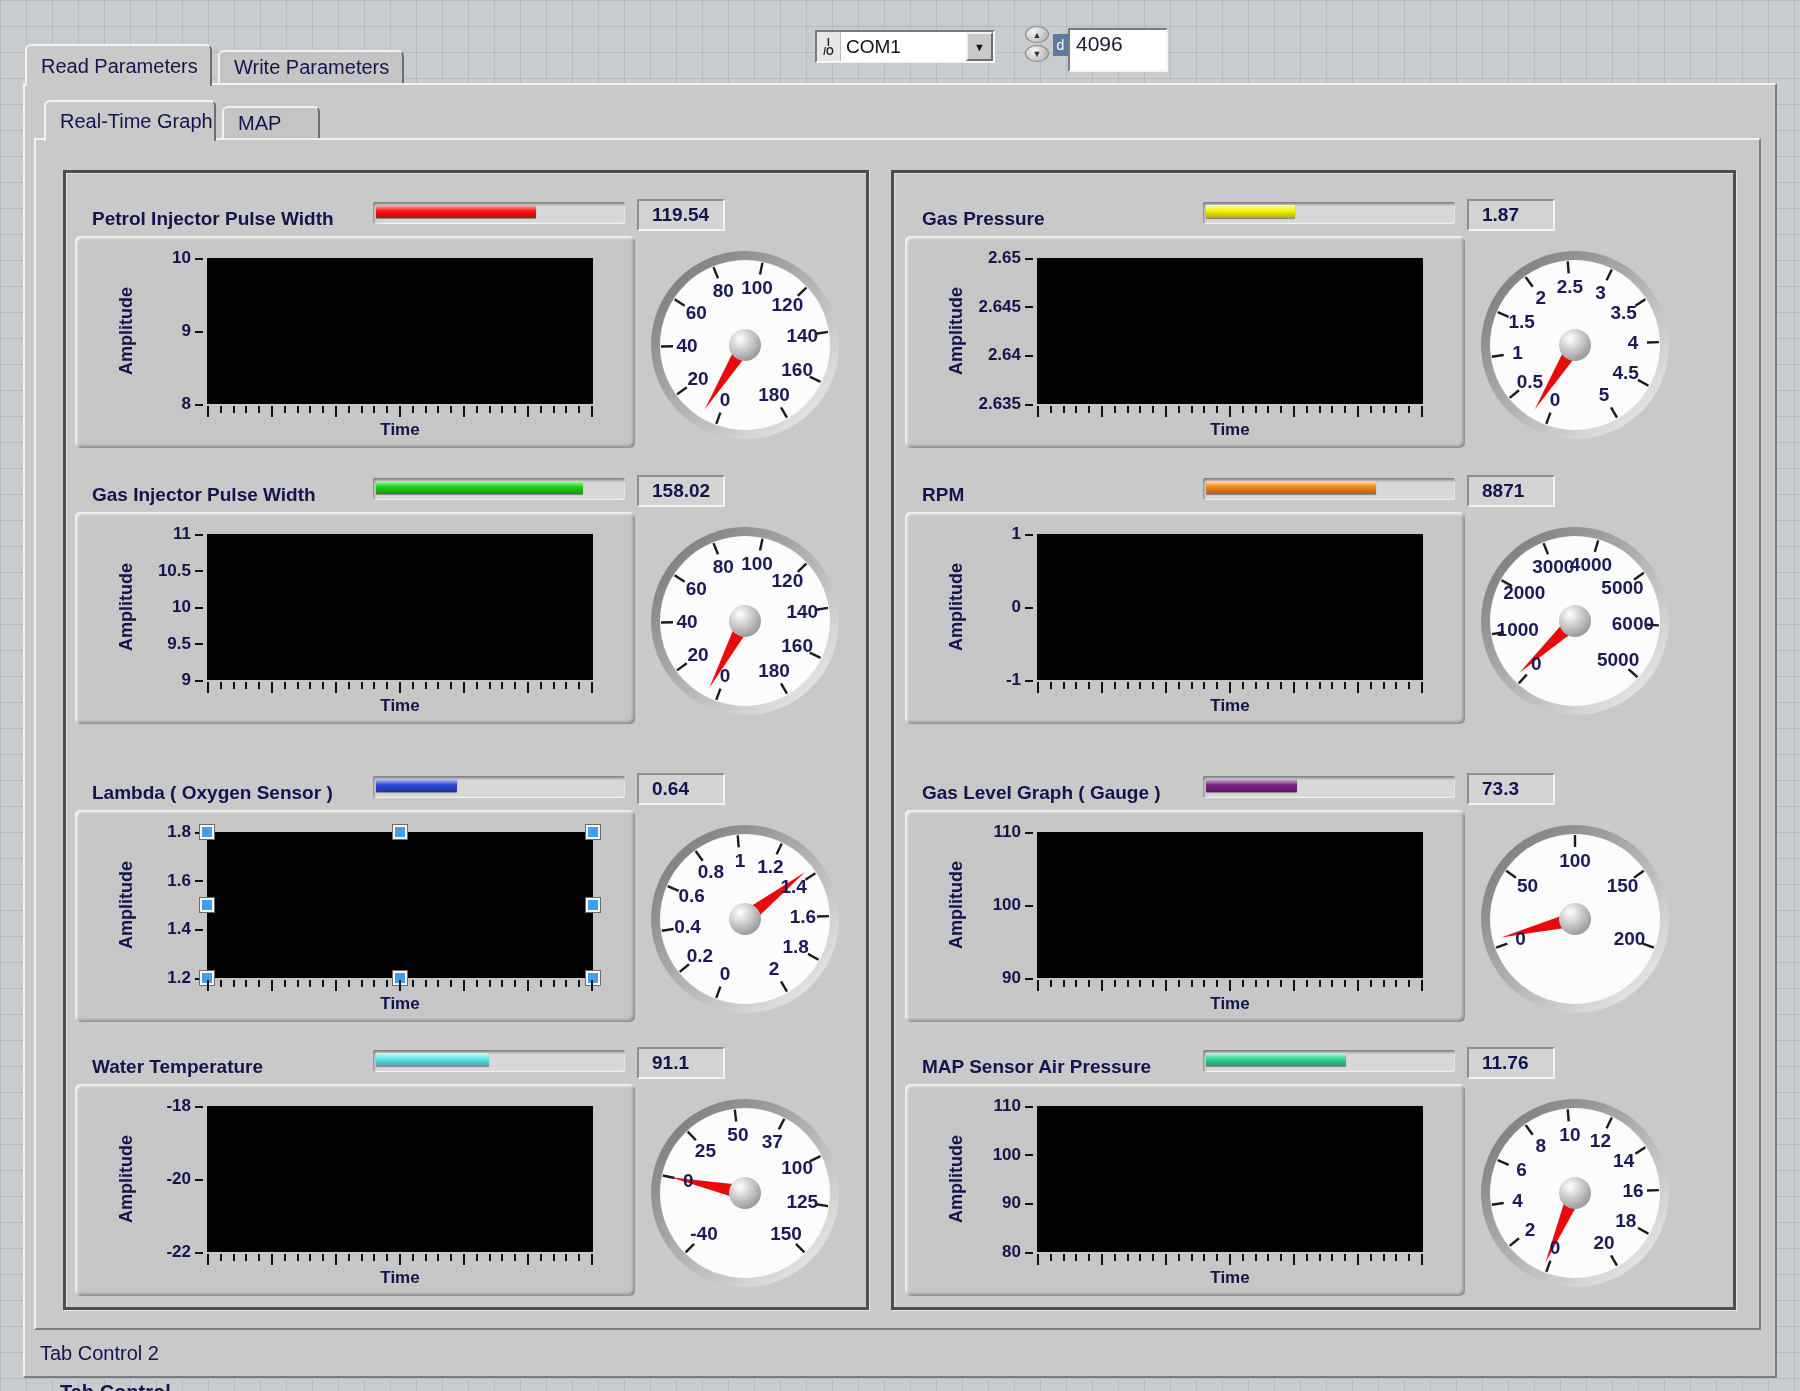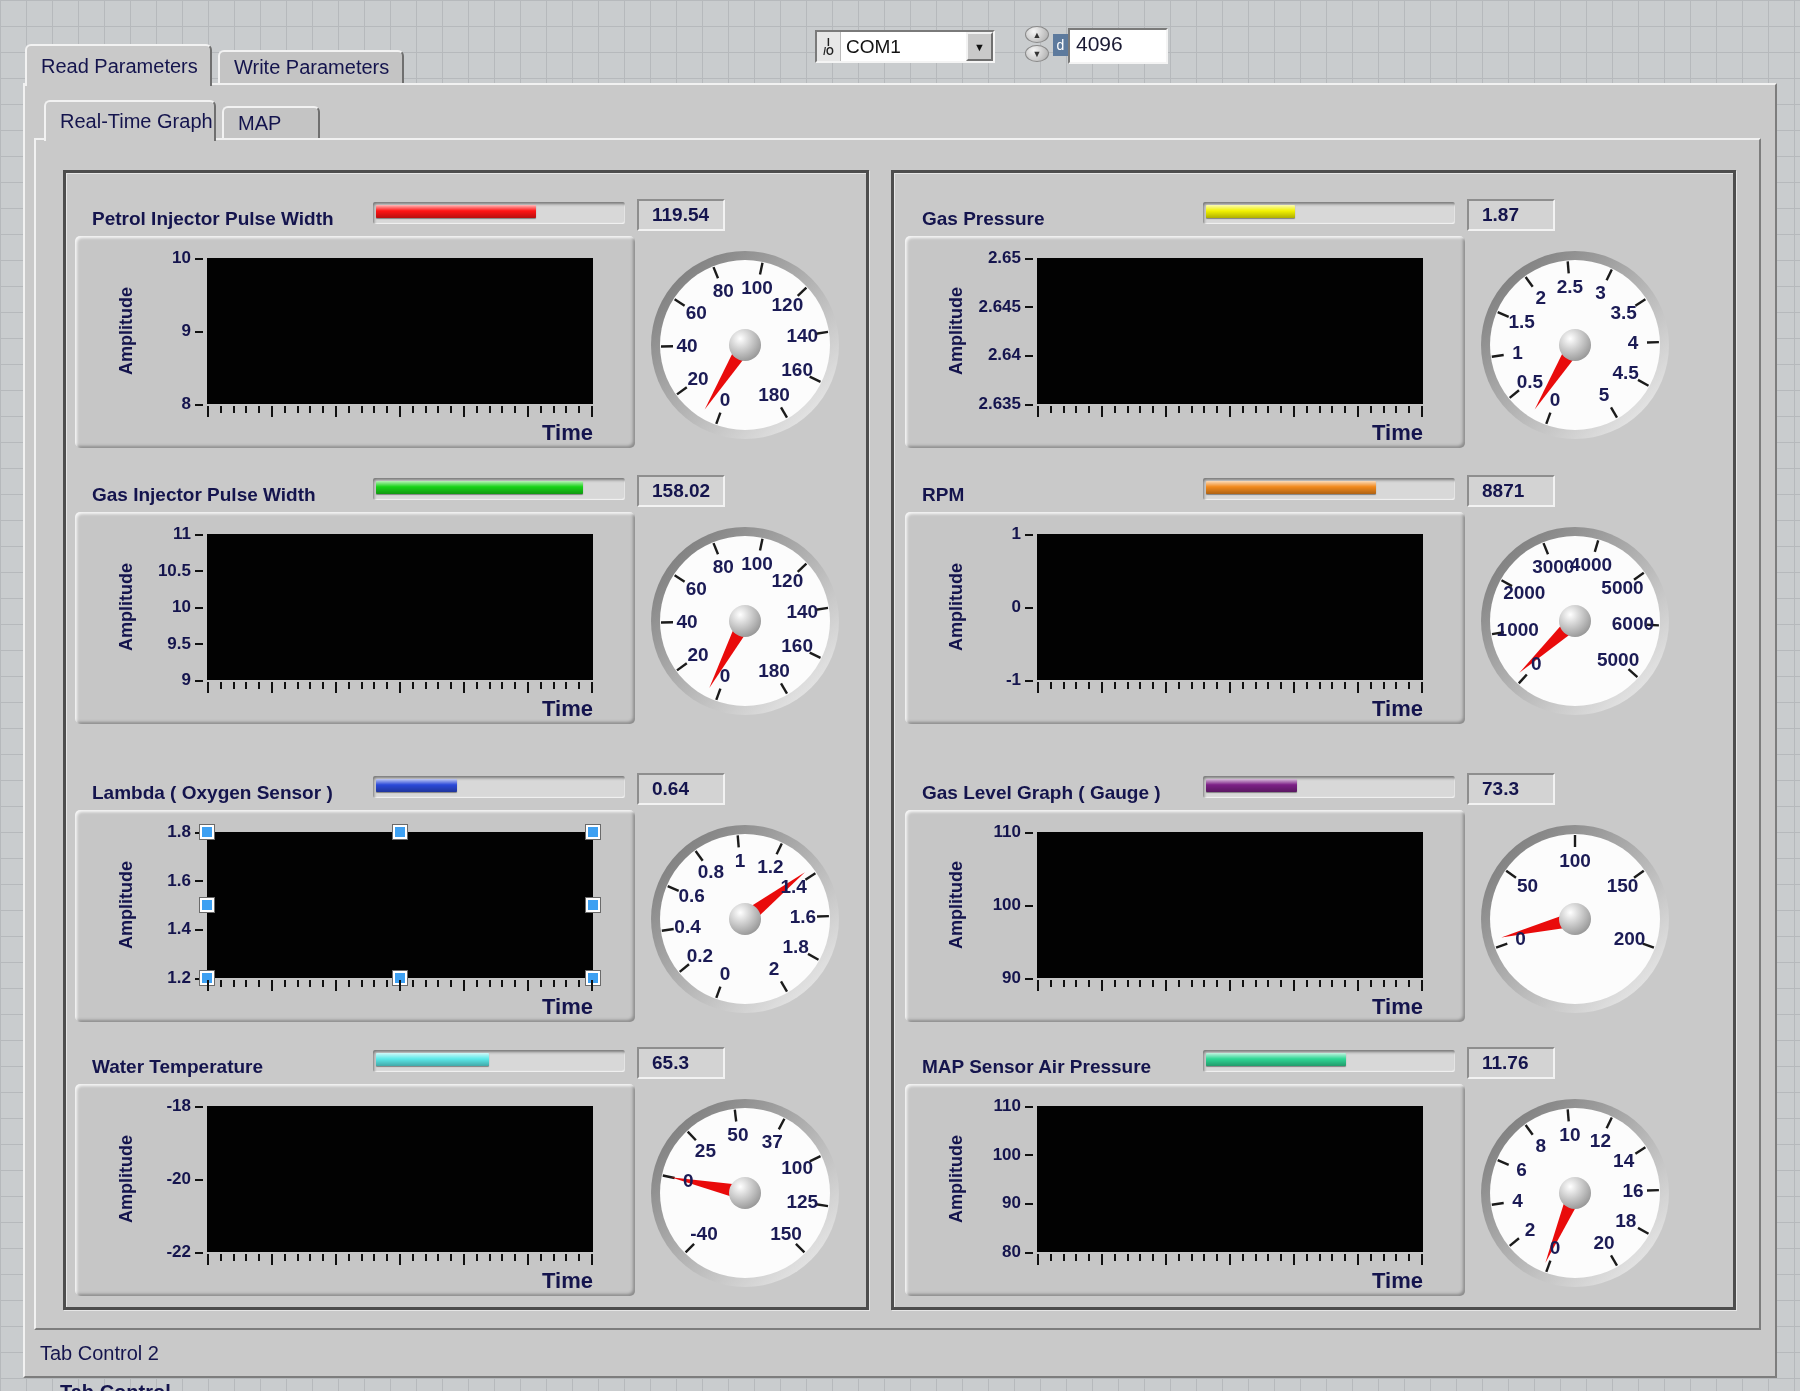--- a/index.html
+++ b/index.html
@@ -35,21 +35,21 @@
   .ylabel{position:absolute;left:36px;top:22px;width:30px;height:146px;display:flex;align-items:center;
     justify-content:center;font-size:18px;font-weight:600;writing-mode:vertical-rl;transform:rotate(180deg);}
   .yticks{position:absolute;left:66px;top:22px;width:62px;height:146px;}
   .ytick{position:absolute;right:0;transform:translateY(-50%);font-size:17px;font-weight:600;white-space:nowrap;}
   .ytick::after{content:"";display:inline-block;width:8px;height:2px;background:#101010;
     vertical-align:middle;margin-left:4px;}
   .xticks{position:absolute;left:132px;top:170px;width:386px;height:12px;display:flex;
     justify-content:space-between;align-items:flex-start;}
   .xtick{width:2px;height:7px;background:#101010;}
   .xtick.major{height:11px;}
-  .xlabel{position:absolute;left:132px;top:184px;width:386px;text-align:right;font-size:22px;font-weight:600;}
+  .xlabel{position:absolute;left:132px;top:184px;width:386px;text-align:center;font-size:17px;font-weight:600;}
   .handle{position:absolute;width:14px;height:14px;background:#3da0f2;border:2px solid #fff;
     box-shadow:0 0 0 1px #49engage;} 
   .handle{box-shadow:0 0 0 1px #6a6a6a;transform:translate(-50%,-50%);}
   .gauge{position:absolute;left:585px;top:64px;width:190px;height:190px;}
   .gauge svg{position:absolute;left:0;top:0;}
   .gauge-label{position:absolute;transform:translate(-50%,-50%);font-size:19px;font-weight:700;
     color:#1b1b55;white-space:nowrap;}
   .combo{position:absolute;left:815px;top:30px;width:180px;height:33px;background:#fff;
     border-top:2px solid #7a7a7a;border-left:2px solid #7a7a7a;
     border-bottom:2px solid #f4f4f4;border-right:2px solid #f4f4f4;display:flex;align-items:center;z-index:5;}
@@ -60,21 +60,21 @@
   .combo-btn{width:27px;height:100%;background:#c9c9c9;border-top:2px solid #f2f2f2;
     border-left:2px solid #f2f2f2;border-right:2px solid #6f6f6f;border-bottom:2px solid #6f6f6f;
     display:flex;align-items:center;justify-content:center;font-size:11px;color:#111;}
   .spinner{position:absolute;left:1025px;top:26px;width:26px;height:38px;z-index:5;}
   .spin-btn{position:absolute;left:0;width:24px;height:17px;border-radius:50%;
     background:radial-gradient(circle at 35% 30%,#f5f5f5,#a8a8a8);
     border:1px solid #8a8a8a;display:flex;align-items:center;justify-content:center;
     font-size:9px;color:#333;}
   .radix{position:absolute;left:1053px;top:34px;width:15px;height:22px;background:#5d7a9d;color:#fff;
     font-size:14px;display:flex;align-items:center;justify-content:center;z-index:5;}
-  .num-field{position:absolute;left:1068px;top:28px;width:100px;height:36px;background:#fff;
+  .num-field{position:absolute;left:1068px;top:28px;width:100px;height:44px;background:#fff;
     border-top:2px solid #7a7a7a;border-left:2px solid #7a7a7a;
     border-bottom:2px solid #f4f4f4;border-right:2px solid #f4f4f4;
     font-size:21px;color:#1a1a33;padding:2px 8px 0 6px;z-index:5;}
   .footer-label{position:absolute;left:40px;top:1342px;font-size:20px;color:#14144d;z-index:4;}
   .clipped-label{position:absolute;left:60px;top:1381px;height:10px;overflow:hidden;
     font-size:20px;font-weight:700;color:#14144d;z-index:4;}
 </style>
 </head>
 <body>
 
@@ -400,21 +400,21 @@
           <div class="gauge-label" style="left: 152.965px; top: 92.9758px;">1.6</div>
           <div class="gauge-label" style="left: 145.728px; top: 123.119px;">1.8</div>
           <div class="gauge-label" style="left: 124px; top: 145.229px;">2</div>
         </div>
   </div>
       <div class="panel" style="left: 65px; top: 1034px;">
     <div class="panel-title">Water Temperature</div>
     <div class="slider-track">
       <div class="slider-fill" style="width: 113px; background-color: rgb(92, 233, 233); background-image: linear-gradient(rgba(255, 255, 255, 0.7), rgba(255, 255, 255, 0) 45%, rgba(0, 0, 0, 0.28) 100%);"></div>
     </div>
-    <div class="readout">65.3</div>
+    <div class="readout">91.1</div>
     <div class="chart-box">
       <div class="ylabel">Amplitude</div>
       <div class="yticks">
             <div class="ytick" style="top: 0%;">-18</div>
             <div class="ytick" style="top: 50%;">-20</div>
             <div class="ytick" style="top: 100%;">-22</div>
           </div>
       <div class="plot"></div>
       <div class="xticks">
             <div class="xtick major"></div>

